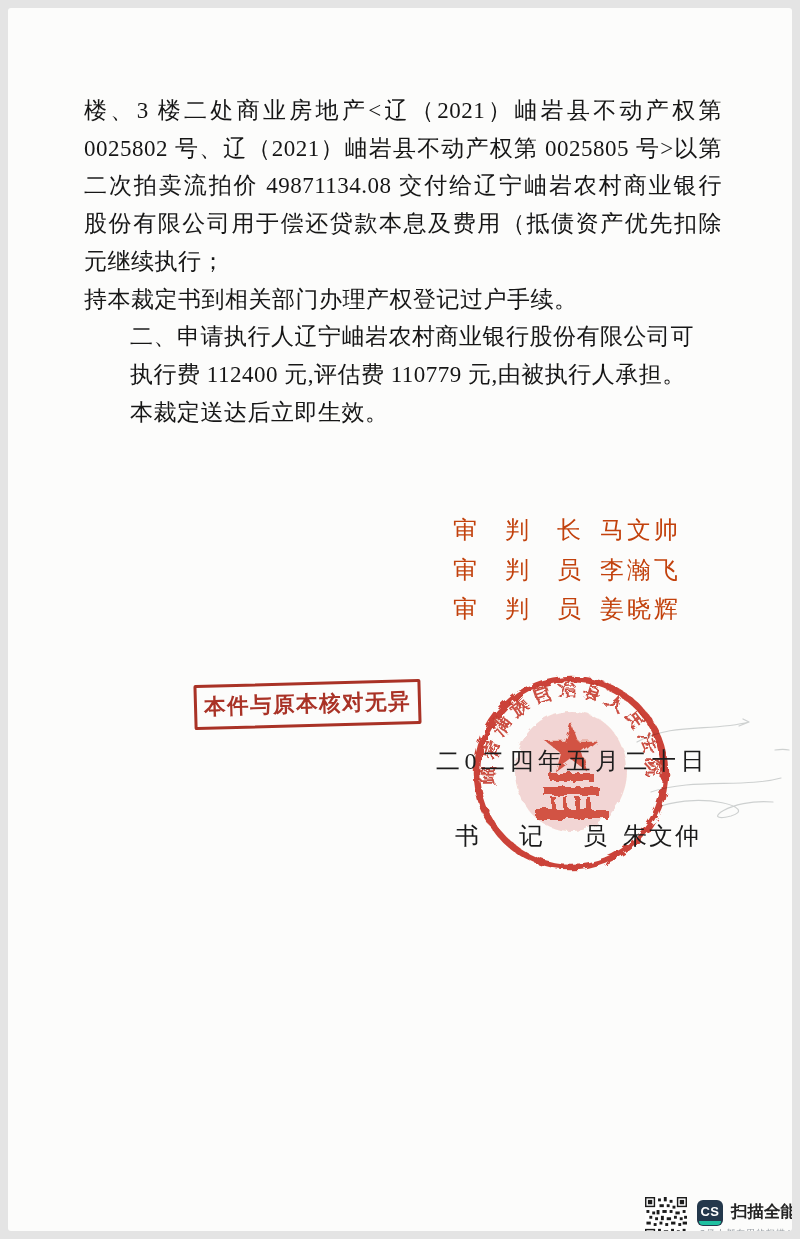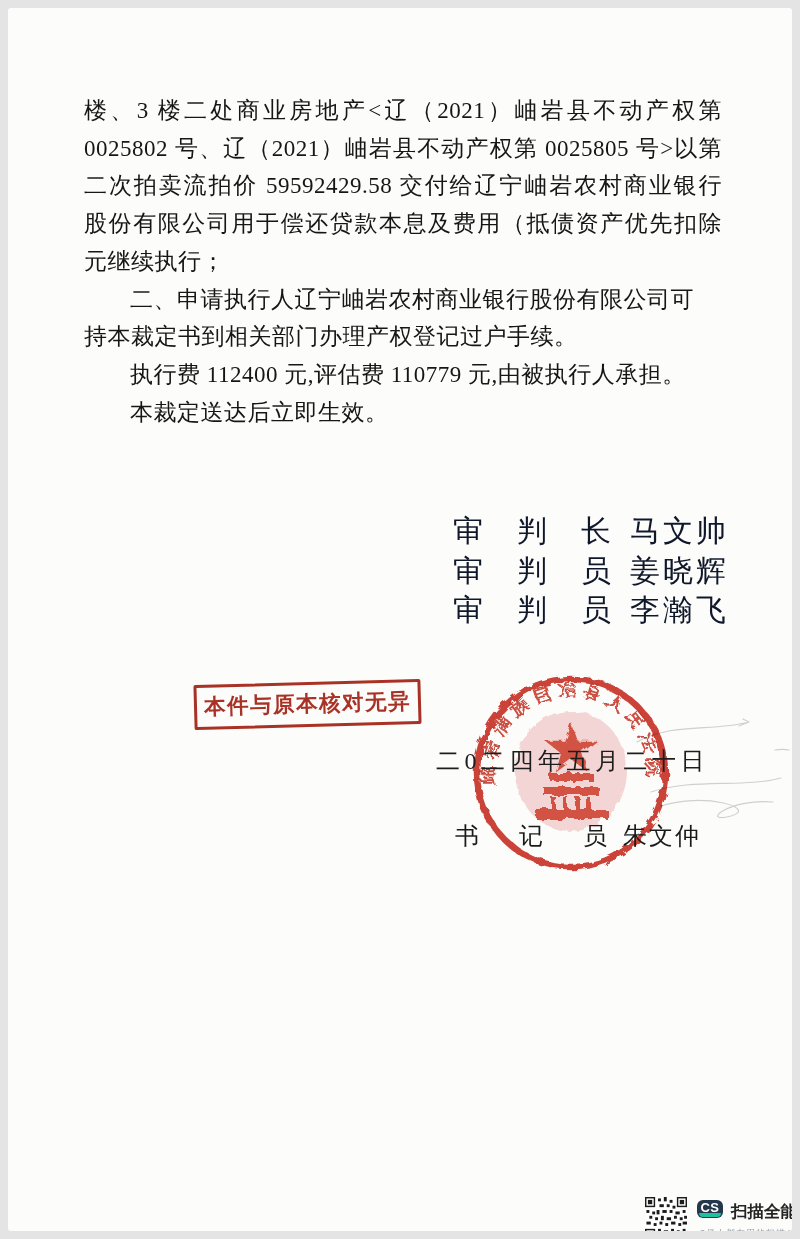--- a/index.html
+++ b/index.html
@@ -21,21 +21,21 @@
     position:absolute;left:76px;top:84px;width:638px;
     font-size:23px;line-height:37.7px;color:#161616;
     letter-spacing:0.5px;
   }
   .doc-text .line{white-space:nowrap;}
   .doc-text .line.j{white-space:normal;text-align:justify;text-align-last:justify;}
   .doc-text .line.ind{padding-left:46px;}
   
   .signatures{
     position:absolute;left:445px;top:503px;
-    font-size:30px;line-height:39.5px;color:#0f172a;
+    font-size:24px;line-height:39.5px;color:#c2410c;
   }
   .sig-row .role{letter-spacing:2px;}
   .sig-row .name{margin-left:17px;letter-spacing:3px;}
   
   .cert-stamp{
     position:absolute;left:186px;top:674px;
     color:#a93226;border:3px solid #a93226;
     padding:4px 7px 6px 7px;
     font-size:21.5px;font-weight:600;letter-spacing:1.5px;
     transform:rotate(-1.6deg);
@@ -60,21 +60,21 @@
   }
   .clerk-row .role{letter-spacing:8px;margin-top:20px;}
   .clerk-row .name{margin-left:8px;letter-spacing:2px;}
   
   .watermark{
     position:absolute;left:637px;top:1189px;width:200px;height:46px;
     font-family:"Liberation Sans","DejaVu Sans",sans-serif;z-index:7;
   }
   .wm-qr{position:absolute;left:0;top:0;width:42px;height:42px;}
   .wm-logo{
-    position:absolute;left:52px;top:3px;width:26px;height:18px;
+    position:absolute;left:52px;top:3px;width:26px;height:26px;
     background:#24384c;border-radius:6px;
     color:#ffffff;font-weight:bold;font-size:13px;
     display:flex;align-items:center;justify-content:center;
     letter-spacing:0.5px;
   }
   .wm-logo::after{
     content:"";position:absolute;left:2px;right:2px;bottom:1px;height:4px;
     background:#1fc0a0;border-radius:0 0 5px 5px;
   }
   .wm-logo span{position:relative;top:-2px;}
@@ -89,38 +89,38 @@
 </style>
 </head>
 <body>
 
 <div id="screen">
   <div class="page">
 
     <div class="doc-text">
       <div class="line j">楼、3 楼二处商业房地产&lt;辽（2021）岫岩县不动产权第</div>
       <div class="line j">0025802 号、辽（2021）岫岩县不动产权第 0025805 号&gt;以第</div>
-      <div class="line j">二次拍卖流拍价 59592429.58 交付给辽宁岫岩农村商业银行</div>
+      <div class="line j">二次拍卖流拍价 49871134.08 交付给辽宁岫岩农村商业银行</div>
       <div class="line j">股份有限公司用于偿还贷款本息及费用（抵债资产优先扣除</div>
       <div class="line">元继续执行；</div>
+      <div class="line">持本裁定书到相关部门办理产权登记过户手续。</div>
       <div class="line ind">二、申请执行人辽宁岫岩农村商业银行股份有限公司可</div>
-      <div class="line">持本裁定书到相关部门办理产权登记过户手续。</div>
       <div class="line ind">执行费 112400 元,评估费 110779 元,由被执行人承担。</div>
       <div class="line ind">本裁定送达后立即生效。</div>
     </div>
 
     <div class="signatures">
       <div class="sig-row">
         <span class="role">审　判　长</span><span class="name">马文帅</span>
       </div>
       <div class="sig-row">
-        <span class="role">审　判　员</span><span class="name">姜晓辉</span>
+        <span class="role">审　判　员</span><span class="name">李瀚飞</span>
       </div>
       <div class="sig-row">
-        <span class="role">审　判　员</span><span class="name">李瀚飞</span>
+        <span class="role">审　判　员</span><span class="name">姜晓辉</span>
       </div>
     </div>
 
     <div class="cert-stamp">本件与原本核对无异</div>
 
     <svg class="scribbles" viewBox="0 0 160 140">
       <g fill="none" stroke="#a8adad" stroke-width="1.2" opacity="0.55" stroke-linecap="round">
         <path d="M4,44 C40,24 78,34 116,24 L106,28 M116,24 l-6,-3"></path>
         <path d="M142,52 c6,-1 10,-1 14,0"></path>
         <path d="M18,94 C58,80 112,90 148,80"></path>

